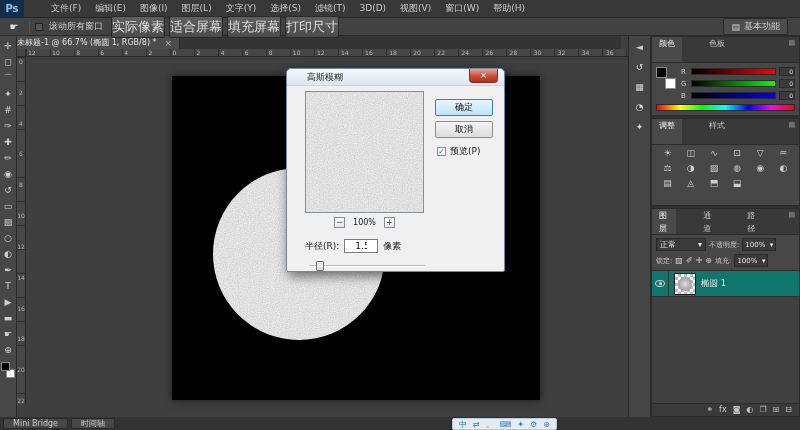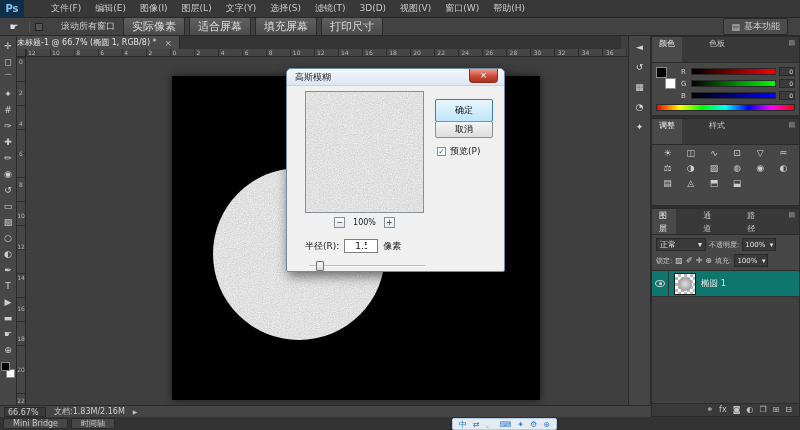--- a/index.html
+++ b/index.html
@@ -10,24 +10,24 @@
 
 .menubar {position:absolute; left:0; top:0; width:800px; height:18px; background:#383838; border-bottom:1px solid #272727; display:flex; align-items:center; font-size:9px; color:#c9c9c9; z-index:5;}
 .ps-logo {width:24px; height:17px; background:#0d2f4c; color:#8fc1ea; font-weight:bold; font-size:10px; display:flex; align-items:center; justify-content:center; margin-right:20px;}
 .menu-items {display:flex; height:100%;}
 .menu-item {padding:0 7px; line-height:17px; cursor:default; white-space:nowrap;}
 
 
 .optionsbar {position:absolute; left:0; top:18px; width:800px; height:18px; background:#424242; border-bottom:1px solid #2a2a2a; display:flex; align-items:center; font-size:9px; color:#cfcfcf; padding:0 4px; z-index:5;}
 .tool-preset {width:20px; text-align:center; font-size:10px; color:#ddd;}
 .opt-sep {width:1px; height:12px; background:#2c2c2c; border-right:1px solid #555; margin:0 5px;}
-.opt-check {display:flex; align-items:center; gap:18px; margin-right:6px;}
+.opt-check {display:flex; align-items:center; gap:6px; margin-right:6px;}
 .cbox {width:8px; height:8px; background:#555; border:1px solid #222; display:inline-block;}
 .opt-buttons {display:flex;}
-.opt-btn {margin:0 2px; padding:1px 8px; font-size:11px; color:#ddd; background:linear-gradient(#606060,#4b4b4b); border:1px solid #2a2a2a; border-radius:2px; font-family:inherit;}
+.opt-btn {margin:0 2px; padding:1px 0; font-size:13px; color:#ddd; background:linear-gradient(#606060,#4b4b4b); border:1px solid #2a2a2a; border-radius:2px; font-family:inherit;}
 .workspace {margin-left:auto; margin-right:8px; display:flex; gap:4px; align-items:center; padding:1px 7px; background:#4d4d4d; border:1px solid #2a2a2a; border-radius:2px;}
 
 
 .tabbar {position:absolute; left:10px; top:36px; width:611px; height:13px; background:#343434; display:flex; align-items:stretch;}
 .doc-tab {display:flex; align-items:center; gap:8px; background:#4c4c4c; border-right:1px solid #272727; padding:0 7px; font-size:8px; color:#e0e0e0; white-space:nowrap;}
 .tab-close {color:#b5b5b5; font-size:9px; line-height:8px;}
 
 
 .ruler-corner {position:absolute; left:17px; top:49px; width:9px; height:8px; background:#464646; border-right:1px solid #2a2a2a; border-bottom:1px solid #2a2a2a;}
 .ruler-h {position:absolute; left:26px; top:49px; width:602px; height:8px; background:#464646 repeating-linear-gradient(to right, rgba(0,0,0,.35) 0 1px, transparent 1px 24px); border-bottom:1px solid #2a2a2a; display:flex; font-size:6px; color:#b5b5b5; overflow:hidden;}
@@ -39,26 +39,26 @@
 .tool {width:17px; height:16px; font-size:9px; line-height:16px; text-align:center; color:#cfcfcf; cursor:default;}
 .tb-swatches {position:relative; width:14px; height:16px; margin-top:4px;}
 .tb-fg {position:absolute; left:0; top:0; width:9px; height:9px; background:#000; border:1px solid #888; z-index:2;}
 .tb-bg {position:absolute; right:0; bottom:0; width:9px; height:9px; background:#fff; border:1px solid #888;}
 
 
 .doc-canvas-wrap {position:absolute; left:172px; top:76px; width:368px; height:324px; box-shadow:0 0 8px rgba(0,0,0,.6); z-index:1;}
 
 
 .dialog {position:absolute; left:286px; top:68px; width:219px; height:204px; background:#f0f0f0; border:1px solid #6f8aa5; border-radius:5px 5px 2px 2px; box-shadow:2px 4px 12px rgba(0,0,0,.55); z-index:30; font-size:9px; color:#222;}
-.dlg-title {height:17px; display:flex; align-items:center; padding-left:8px; background:linear-gradient(#f3f7fb,#dce6f2); border-bottom:1px solid #c7d3e1; border-radius:5px 5px 0 0;}
+.dlg-title {height:17px; display:flex; align-items:center; padding-left:20px; background:linear-gradient(#f3f7fb,#dce6f2); border-bottom:1px solid #c7d3e1; border-radius:5px 5px 0 0;}
 .dlg-close {position:absolute; top:0; right:6px; width:29px; height:14px; background:linear-gradient(#f0a violet,#c33); background:linear-gradient(#efa192,#d04a36 55%,#aa3120); border:1px solid #8d2f1e; border-top:none; border-radius:0 0 4px 4px; color:#fff; font-size:9px; line-height:12px; text-align:center;}
 .dlg-preview {position:absolute; left:18px; top:22px; width:119px; height:122px; background:#fff; border:1px solid #898f97; overflow:hidden;}
 .dlg-zoomrow {position:absolute; left:18px; top:148px; width:119px; display:flex; align-items:center; justify-content:center; gap:8px; font-size:8px;}
 .zbtn {width:11px; height:11px; border:1px solid #8a9097; background:linear-gradient(#fdfdfd,#e3e7ec); font-size:8px; line-height:9px; text-align:center; color:#333;}
-.dlg-ok {position:absolute; left:148px; top:30px; width:58px; height:23px; font-size:9px; background:linear-gradient(#eaf6fd,#bee4f9); border:1px solid #3c7fb1; border-radius:2px; font-family:inherit; color:#111;}
+.dlg-ok {position:absolute; left:148px; top:30px; width:58px; height:17px; font-size:9px; background:linear-gradient(#eaf6fd,#bee4f9); border:1px solid #3c7fb1; border-radius:2px; font-family:inherit; color:#111;}
 .dlg-cancel {position:absolute; left:148px; top:52px; width:58px; height:17px; font-size:9px; background:linear-gradient(#f5f5f5,#dcdcdc); border:1px solid #8e8f8f; border-radius:2px; font-family:inherit; color:#111;}
 .dlg-check {position:absolute; left:150px; top:76px; display:flex; align-items:center; gap:4px;}
 .dlg-checkbox {width:9px; height:9px; background:#fff; border:1px solid #8a9097; color:#2a62b5; font-size:8px; line-height:8px; text-align:center;}
 .dlg-radius {position:absolute; left:18px; top:170px; display:flex; align-items:center; gap:5px;}
 .dlg-radius input {width:34px; height:14px; border:1px solid #7a7d81; font-size:9px; padding:0 10px; font-family:inherit; color:#111;}
 .dlg-slider {position:absolute; left:22px; top:192px; width:116px; height:10px;}
 .sl-track {position:absolute; left:0; top:4px; width:100%; height:2px; background:#b9bdc3; border-bottom:1px solid #fff;}
 .sl-thumb {position:absolute; left:7px; top:0; width:8px; height:10px; background:linear-gradient(#fafafa,#d9d9d9); border:1px solid #6f7277; border-radius:1px;}
 
 
@@ -428,25 +428,20 @@
           <span class="lf-ic">fx</span>
           <span class="lf-ic">◙</span>
           <span class="lf-ic">◐</span>
           <span class="lf-ic">❐</span>
           <span class="lf-ic">⊞</span>
           <span class="lf-ic">⊟</span>
         </div>
     </div>
   </div>
 
-  <div class="statusbar">
-    <span class="zoom-box">66.67%</span>
-    <span>文档:1.83M/2.16M</span>
-    <span class="status-arrow">▶</span>
-  </div>
 
   <div class="bottombar">
 
   <button class="bb-tab">Mini Bridge</button>
       <button class="bb-tab">时间轴</button>
     </div>
 
   <div class="ime">
 
   <span>中</span>

